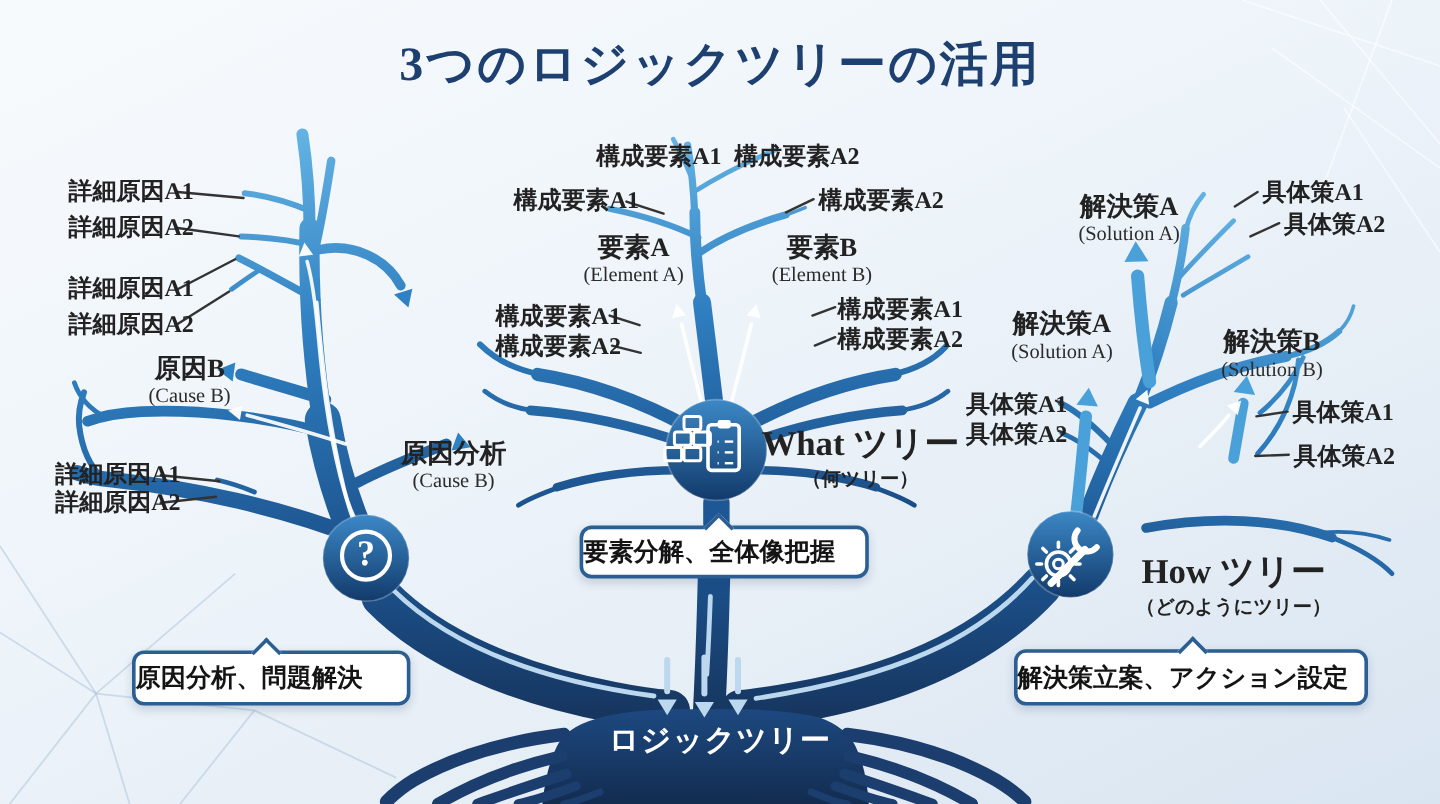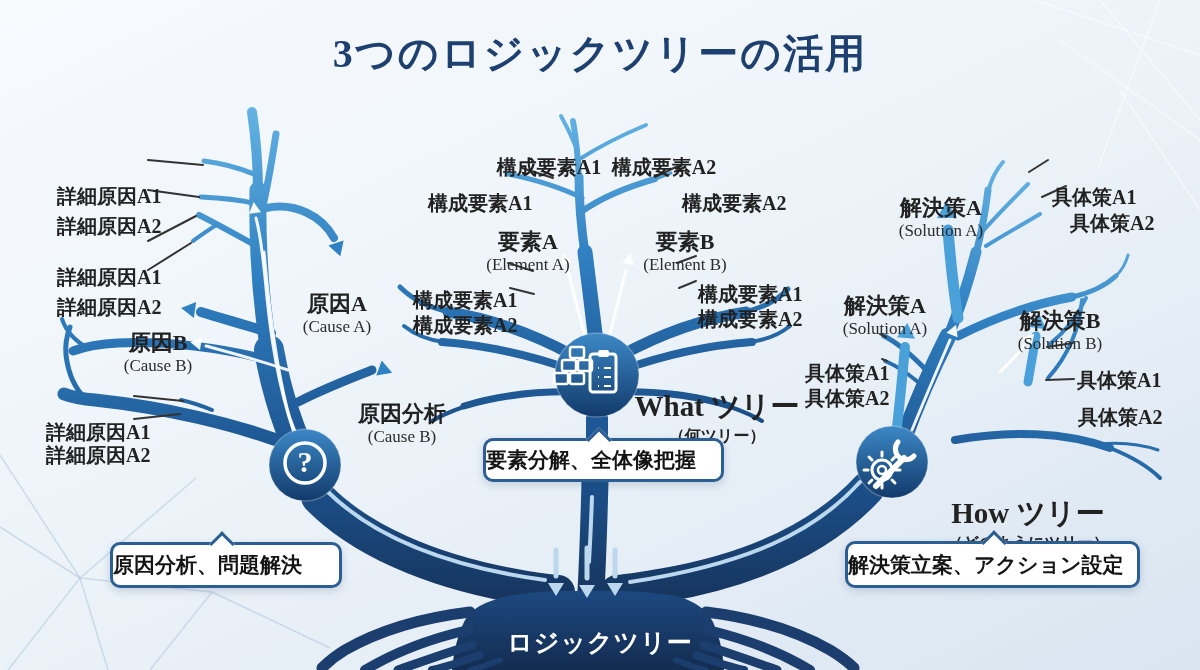--- a/index.html
+++ b/index.html
@@ -6,41 +6,41 @@
   .stage{
     position:relative;width:1200px;height:670px;overflow:hidden;
     font-family:Liberation Serif, serif;
     background:linear-gradient(155deg,#f7fafd 0%,#eff5fa 38%,#e6eef6 68%,#d9e5f1 100%);
   }
   svg.art{position:absolute;left:0;top:0;}
   .title{
     position:absolute;left:50%;top:26px;transform:translateX(-50%);
     font-size:40px;font-weight:800;color:#1d4070;letter-spacing:2px;white-space:nowrap;
   }
-  .lbl{position:absolute;font-weight:700;font-size:20px;color:#222;white-space:nowrap;line-height:1.25;margin-top:36px;}
+  .lbl{position:absolute;font-weight:700;font-size:20px;color:#222;white-space:nowrap;line-height:1.25;}
   .lbl.center{transform:translateX(-50%);text-align:center;}
   .cat{font-size:22px;line-height:1.1;}
   .cat .sub{display:block;font-size:17px;font-weight:400;color:#2b2b2b;margin-top:2px;}
   .tree-name{font-size:29px;line-height:1.1;}
   .tree-name .reading{display:block;font-size:16px;font-weight:700;margin-top:4px;}
   .bubble{
     position:absolute;background:#ffffff;border:3px solid #2b5e92;border-radius:10px;
     display:flex;align-items:center;
     font-size:21px;font-weight:700;color:#141414;white-space:nowrap;
     box-shadow:0 3px 8px rgba(25,55,95,.18);
   }
   .bubble .tail{
     position:absolute;top:-10px;width:15px;height:15px;background:#fff;
     border-top:3px solid #2b5e92;border-left:3px solid #2b5e92;transform:rotate(45deg);
   }
   .qmark{
     position:absolute;color:#ffffff;font-size:30px;font-weight:700;
     transform:translate(-50%,-54%);
   }
-  .root-label{position:absolute;transform:translateX(-50%);color:#ffffff;text-align:left;font-weight:700;white-space:nowrap;margin-top:26px;}
+  .root-label{position:absolute;transform:translateX(-50%);color:#ffffff;text-align:left;font-weight:700;white-space:nowrap;}
   .root-label .main{font-size:25px;letter-spacing:1px;}
   .root-label .sub{display:block;font-size:19px;font-weight:700;margin-top:3px;}
 </style>
 </head>
 <body>
 
 <div class="stage">
 
   <svg class="art" width="1200" height="670" viewBox="0 0 1200 670">
     <defs>
@@ -304,31 +304,27 @@
       </g>
     </g>
   </svg>
 
   <div class="title">3つのロジックツリーの活用</div>
 
   <div class="lbl" style="left:57px;top:148px">詳細原因A1</div>
   <div class="lbl" style="left:57px;top:178px">詳細原因A2</div>
   <div class="lbl" style="left:57px;top:229px">詳細原因A1</div>
   <div class="lbl" style="left:57px;top:259px">詳細原因A2</div>
-  <div class="lbl center cat" style="left:337px;top:256px">
-    <span>原因A</span>
-    <span class="sub">(Cause A)</span>
-  </div>
   <div class="lbl center cat" style="left:158px;top:295px">
     <span>原因B</span>
     <span class="sub">(Cause B)</span>
   </div>
   <div class="lbl" style="left:46px;top:384px">詳細原因A1</div>
   <div class="lbl" style="left:46px;top:407px">詳細原因A2</div>
-  <div class="lbl center cat" style="left:402px;top:366px">
+  <div class="lbl center cat" style="left:378px;top:366px">
     <span>原因分析</span>
     <span class="sub">(Cause B)</span>
   </div>
   <div class="qmark" style="left:305px;top:463px">?</div>
   <div class="bubble" style="left:110px;top:542px;width:226px;height:40px">
     <div class="tail" style="left:100px"></div>
     <span>原因分析、問題解決</span>
   </div>
 
   <div class="lbl center" style="left:549px;top:119px">構成要素A1</div>

